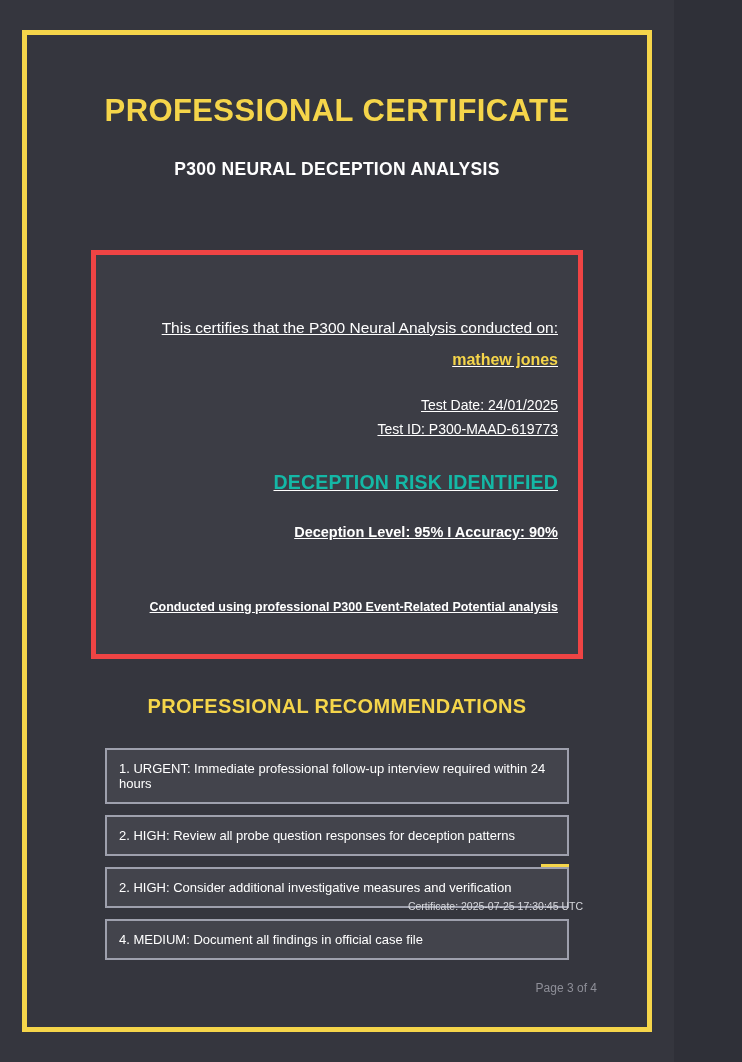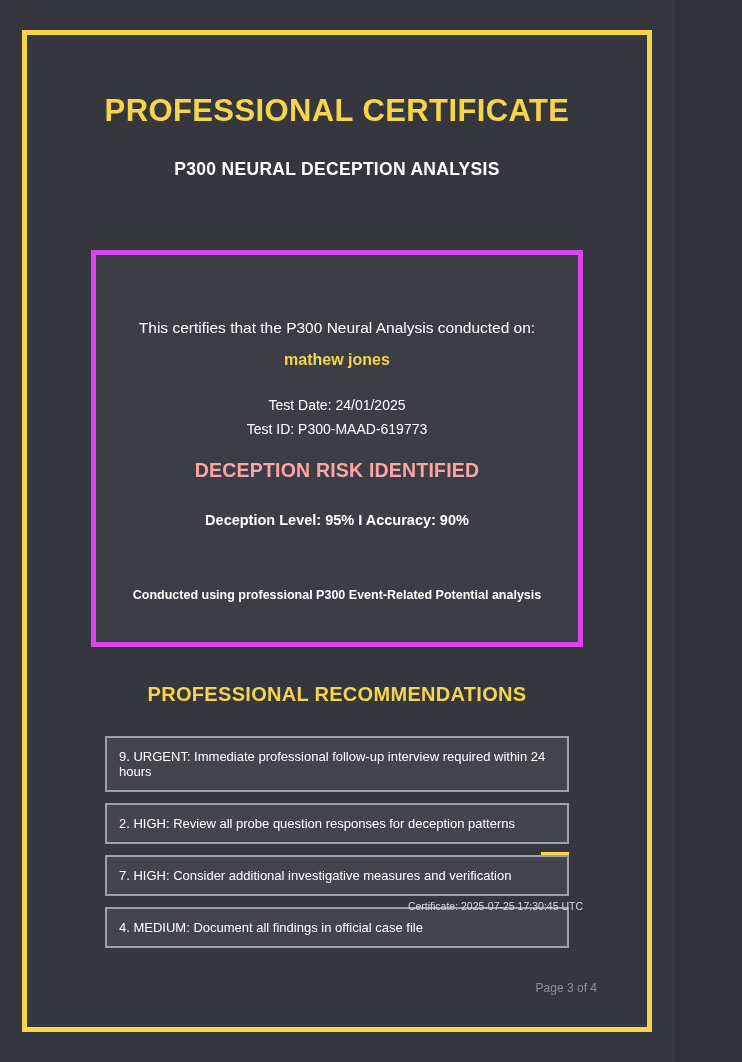--- a/index.html
+++ b/index.html
@@ -61,25 +61,26 @@
     font-size: 17.5px;
     font-weight: bold;
     letter-spacing: 0.3px;
     margin-top: 30px;
   }
 
   
   .body-box {
     position: relative;
     margin: 70px 34px 0 34px;
-    border: 5px solid #d946ef;
+    border: 5px solid #ef4444;
     background: #3c3d45;
     box-sizing: border-box;
     padding: 44px 20px 40px 20px;
-    text-align: center;
+    text-align: right;
+    text-decoration: underline;
   }
 
   .certifies-line {
     font-size: 15.5px;
     color: #ffffff;
     margin-top: 20px;
   }
 
   .subject-name {
     color: #f5d54a;
@@ -91,24 +92,24 @@
   .meta-line {
     font-size: 14px;
     color: #ffffff;
     margin-top: 28px;
   }
   .meta-line.second {
     margin-top: 8px;
   }
 
   .risk-banner {
-    color: #fca5a5;
+    color: #14b8a6;
     font-size: 19.5px;
     font-weight: bold;
-    margin-top: 22px;
+    margin-top: 34px;
     letter-spacing: 0.2px;
   }
 
   .levels-line {
     font-size: 14.5px;
     font-weight: bold;
     color: #ffffff;
     margin-top: 30px;
   }
 
@@ -185,23 +186,23 @@
         <div class="meta-line">Test Date: 24/01/2025</div>
         <div class="meta-line second">Test ID: P300-MAAD-619773</div>
         <div class="risk-banner">DECEPTION RISK IDENTIFIED</div>
         <div class="levels-line">Deception Level: 95% I Accuracy: 90%</div>
         <div class="conducted-line">Conducted using professional P300 Event-Related Potential analysis</div>
       </div>
 
       <div class="rec-heading">PROFESSIONAL RECOMMENDATIONS</div>
 
       <div class="rec-list">
-        <div class="rec-item">9. URGENT: Immediate professional follow-up interview required within 24 hours</div>
+        <div class="rec-item">1. URGENT: Immediate professional follow-up interview required within 24 hours</div>
         <div class="rec-item">2. HIGH: Review all probe question responses for deception patterns</div>
-        <div class="rec-item">7. HIGH: Consider additional investigative measures and verification</div>
+        <div class="rec-item">2. HIGH: Consider additional investigative measures and verification</div>
         <div class="rec-item">4. MEDIUM: Document all findings in official case file</div>
         <div class="gold-accent"></div>
       </div>
 
       <div class="cert-stamp">Certificate: 2025-07-25 17:30:45 UTC</div>
       <div class="page-number">Page 3 of 4</div>
 
     </div>
   </div>
 </div>

